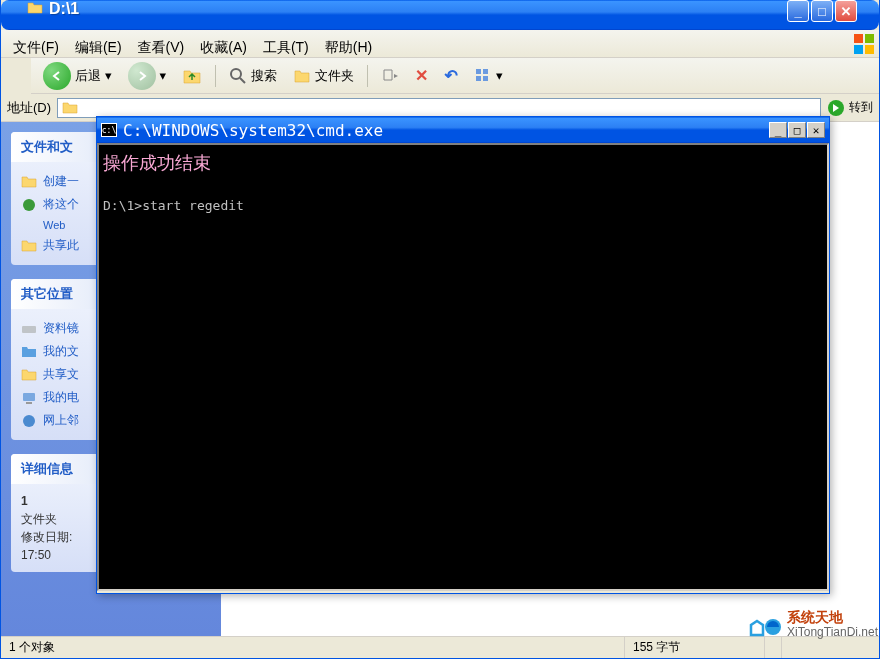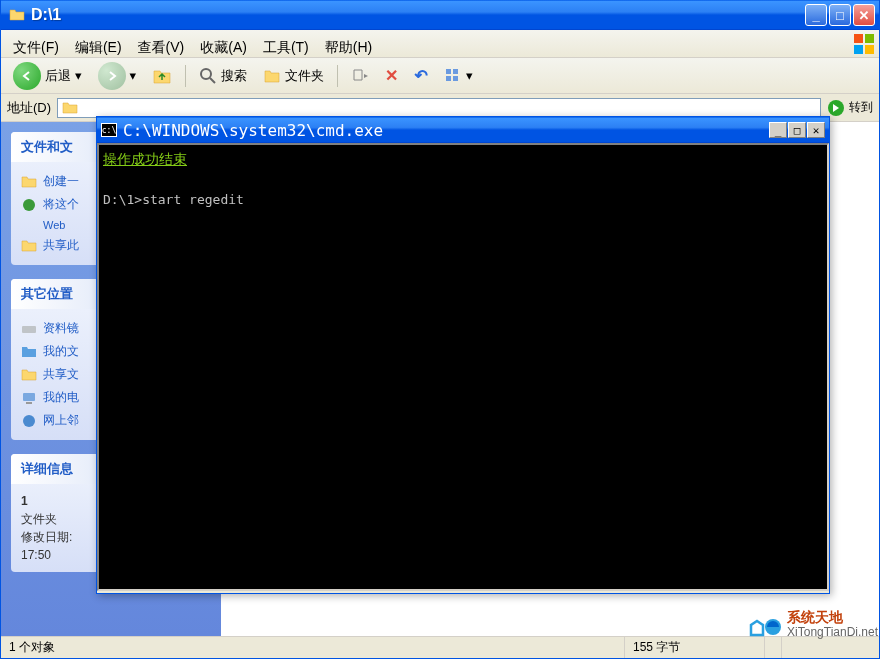--- a/index.html
+++ b/index.html
@@ -1,34 +1,34 @@
 <!DOCTYPE html>
 <html><head>
   <meta charset="utf-8">
   <style>
     * { margin: 0; padding: 0; box-sizing: border-box; }
     body { font-family: "SimSun", "宋体", Tahoma, sans-serif; font-size: 13px; background: #ece9d8; width: 880px; height: 659px; overflow: hidden; position: relative; }
     
     
     .explorer-window { width: 880px; height: 659px; background: #ece9d8; border: 1px solid #0054e3; border-top: none; }
-    .titlebar { height: 30px; background: linear-gradient(to bottom, #0058e6 0%, #3a93ff 5%, #2c80f4 40%, #0054e3 50%, #0054e3 95%, #003ec7 100%); display: flex; align-items: center; padding: 0 4px; color: white; }
+    .titlebar { height: 30px; background: linear-gradient(to bottom, #0058e6 0%, #3a93ff 5%, #2c80f4 40%, #0054e3 50%, #0054e3 95%, #003ec7 100%); display: flex; align-items: flex-start; padding: 0 22px; color: white; border-radius: 8px; }
     .titlebar-icon { width: 16px; height: 16px; margin: 0 4px; }
     .titlebar-text { flex: 1; font-size: 16px; font-weight: bold; text-shadow: 1px 1px 1px rgba(0,0,0,0.3); padding-left: 2px; }
     .titlebar-buttons { display: flex; gap: 2px; }
     .titlebar-btn { width: 22px; height: 22px; border: 1px solid white; border-radius: 3px; display: flex; align-items: center; justify-content: center; cursor: pointer; }
     .btn-min { background: linear-gradient(to bottom, #7eb1f6, #2a6ade); }
     .btn-max { background: linear-gradient(to bottom, #7eb1f6, #2a6ade); }
     .btn-close { background: linear-gradient(to bottom, #f4a09a, #e14d40); }
     .btn-inner { color: white; font-weight: bold; font-size: 13px; line-height: 1; }
     
     .menubar { height: 28px; background: linear-gradient(to bottom, #f4f4ee, #ece9d8); display: flex; align-items: center; padding: 0 4px; border-bottom: 1px solid #d4d0c8; position: relative; }
     .menu-item { padding: 4px 8px; cursor: pointer; font-size: 14px; margin-top: 8px; }
     .xp-flag { position: absolute; right: 4px; top: 3px; width: 22px; height: 22px; }
     
-    .toolbar { height: 36px; background: linear-gradient(to bottom, #f4f4ee, #ece9d8); display: flex; align-items: center; padding: 0 6px; border-bottom: 1px solid #d4d0c8; gap: 4px; }
+    .toolbar { height: 36px; background: linear-gradient(to bottom, #f4f4ee, #ece9d8); display: flex; align-items: center; padding: 0 6px; border-bottom: 1px solid #d4d0c8; gap: 4px; margin-left: 30px; }
     .tb-btn { display: flex; align-items: center; gap: 4px; padding: 3px 6px; cursor: pointer; border-radius: 3px; font-size: 13px; }
     .tb-sep { width: 1px; height: 22px; background: #c0c0b0; margin: 0 3px; }
     .nav-circle { width: 28px; height: 28px; border-radius: 50%; display: flex; align-items: center; justify-content: center; }
     .nav-back { background: radial-gradient(circle at 30% 30%, #7ed87e, #2aa82a); }
     .nav-fwd { background: radial-gradient(circle at 30% 30%, #d0e8d0, #a0c0a0); }
     
     .addressbar { height: 28px; background: #ece9d8; display: flex; align-items: center; padding: 0 6px; border-bottom: 1px solid #d4d0c8; gap: 6px; }
     .addr-label { font-size: 13px; }
     .addr-input { flex: 1; height: 20px; background: white; border: 1px solid #7f9db9; display: flex; align-items: center; padding: 0 4px; }
     .addr-go { display: flex; align-items: center; gap: 4px; cursor: pointer; font-size: 12px; }
@@ -50,21 +50,21 @@
     .status-cell.mid { width: 140px; }
     
     
     .cmd-window { position: absolute; left: 96px; top: 116px; width: 734px; height: 478px; background: #ece9d8; border: 1px solid #0054e3; box-shadow: 2px 2px 8px rgba(0,0,0,0.3); }
     .cmd-titlebar { height: 26px; background: linear-gradient(to bottom, #0058e6 0%, #3a93ff 5%, #2c80f4 40%, #0054e3 50%, #0054e3 95%, #003ec7 100%); display: flex; align-items: center; padding: 0 4px; color: white; }
     .cmd-icon { width: 16px; height: 14px; background: black; border: 1px solid white; margin-right: 6px; display: flex; align-items: center; justify-content: center; font-size: 8px; color: white; font-family: monospace; }
     .cmd-title-text { flex: 1; font-size: 16px; font-weight: normal; font-family: "SimSun", monospace; }
     .cmd-tb-btn { width: 18px; height: 16px; background: #d4d0c8; border: 1px solid white; border-right-color: #808080; border-bottom-color: #808080; display: flex; align-items: center; justify-content: center; cursor: pointer; margin-left: 1px; font-size: 11px; font-family: monospace; color: black; }
     .cmd-body { background: black; height: 448px; padding: 4px; color: #c0c0c0; font-family: "SimSun", "Consolas", monospace; font-size: 13px; border: 2px solid #d4d0c8; border-top-color: #808080; border-left-color: #808080; }
     .cmd-line { white-space: pre; line-height: 1.5; }
-    .cmd-line.cn { font-size: 14px; color: #84cc16; text-decoration: underline; }
+    .cmd-line.cn { font-size: 18px; color: #f9a8d4; }
     
     
     .watermark { position: absolute; right: 2px; bottom: 20px; display: flex; align-items: center; gap: 4px; }
     .wm-icon { width: 36px; height: 28px; }
     .wm-text { display: flex; flex-direction: column; line-height: 1.1; }
     .wm-cn { font-size: 14px; font-weight: bold; color: #c2410c; }
     .wm-en { font-size: 12px; color: #666; }
     
     .folder-icon-svg { fill: #fcd76e; stroke: #d8a130; stroke-width: 0.5; }
   </style>

